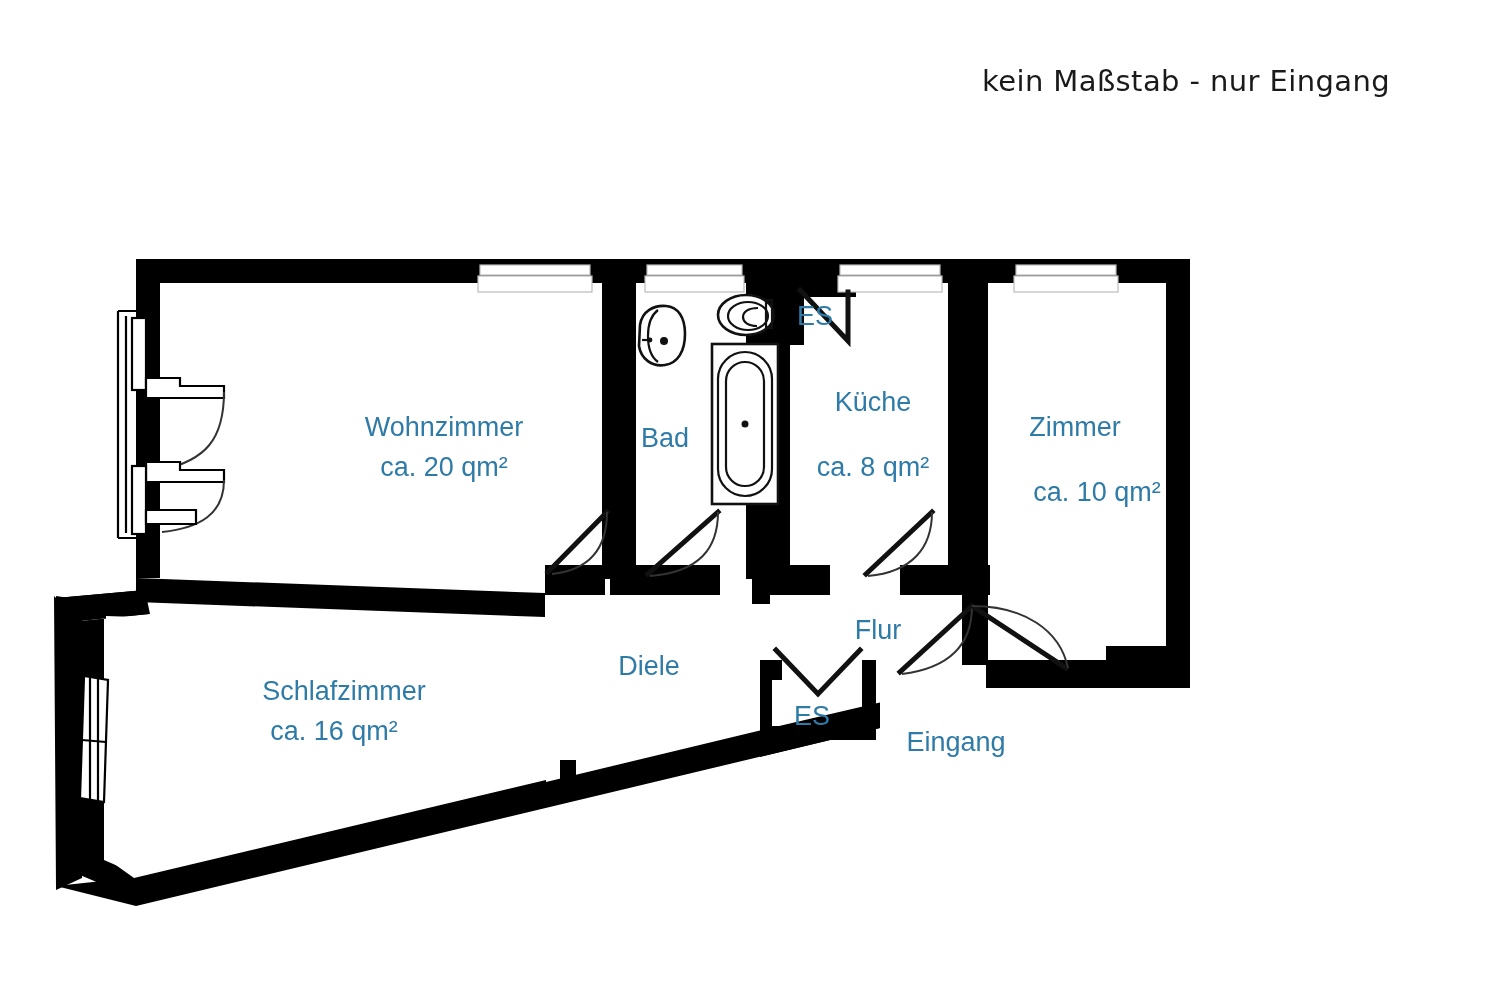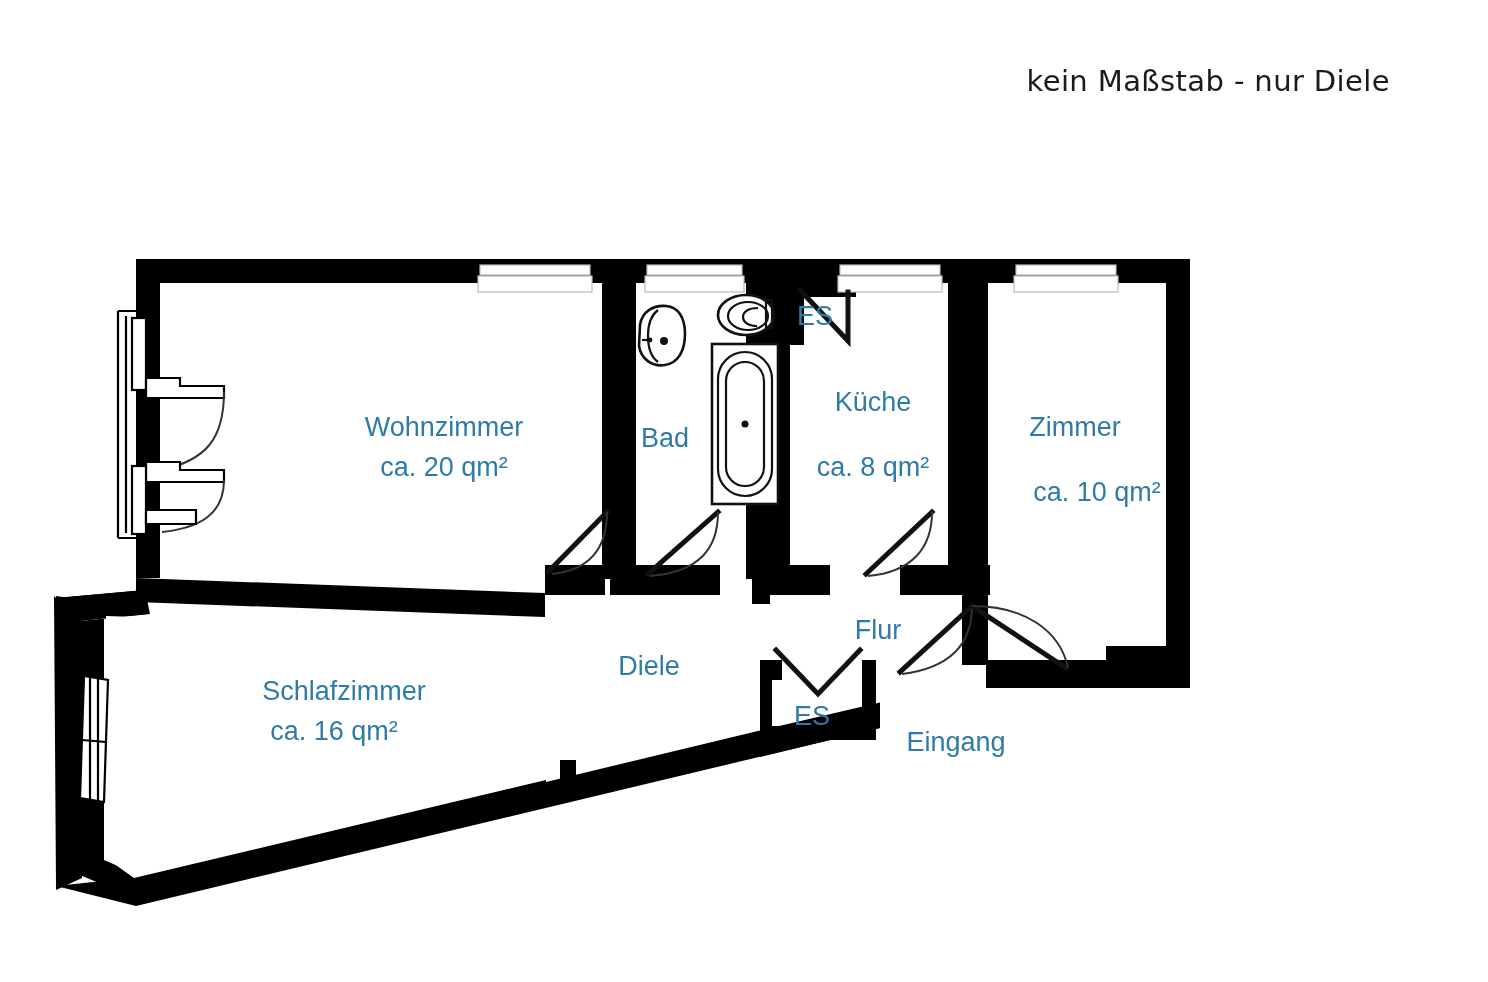--- a/index.html
+++ b/index.html
@@ -52,21 +52,21 @@
     fill: #2f7ba8;
     font-family: "Liberation Sans", "DejaVu Sans", sans-serif;
     font-size: 27px;
   }
 </style>
 </head>
 <body>
 
 <div id="stage">
 
-  <div class="note">kein Maßstab - nur Diele</div>
+  <div class="note">kein Maßstab - nur Eingang</div>
 
   <svg id="plan" viewBox="0 0 1488 982">
 
     <g>
 
       <path class="wall" d="
         M136,259 L1190,259 L1190,688 L986,688 L986,664 L1166,664 L1166,283 L160,283
         L160,578 L136,578 Z"></path>
 
       <path class="wall" d="M136,578 L545,593 L545,617 L136,602 Z"></path>

